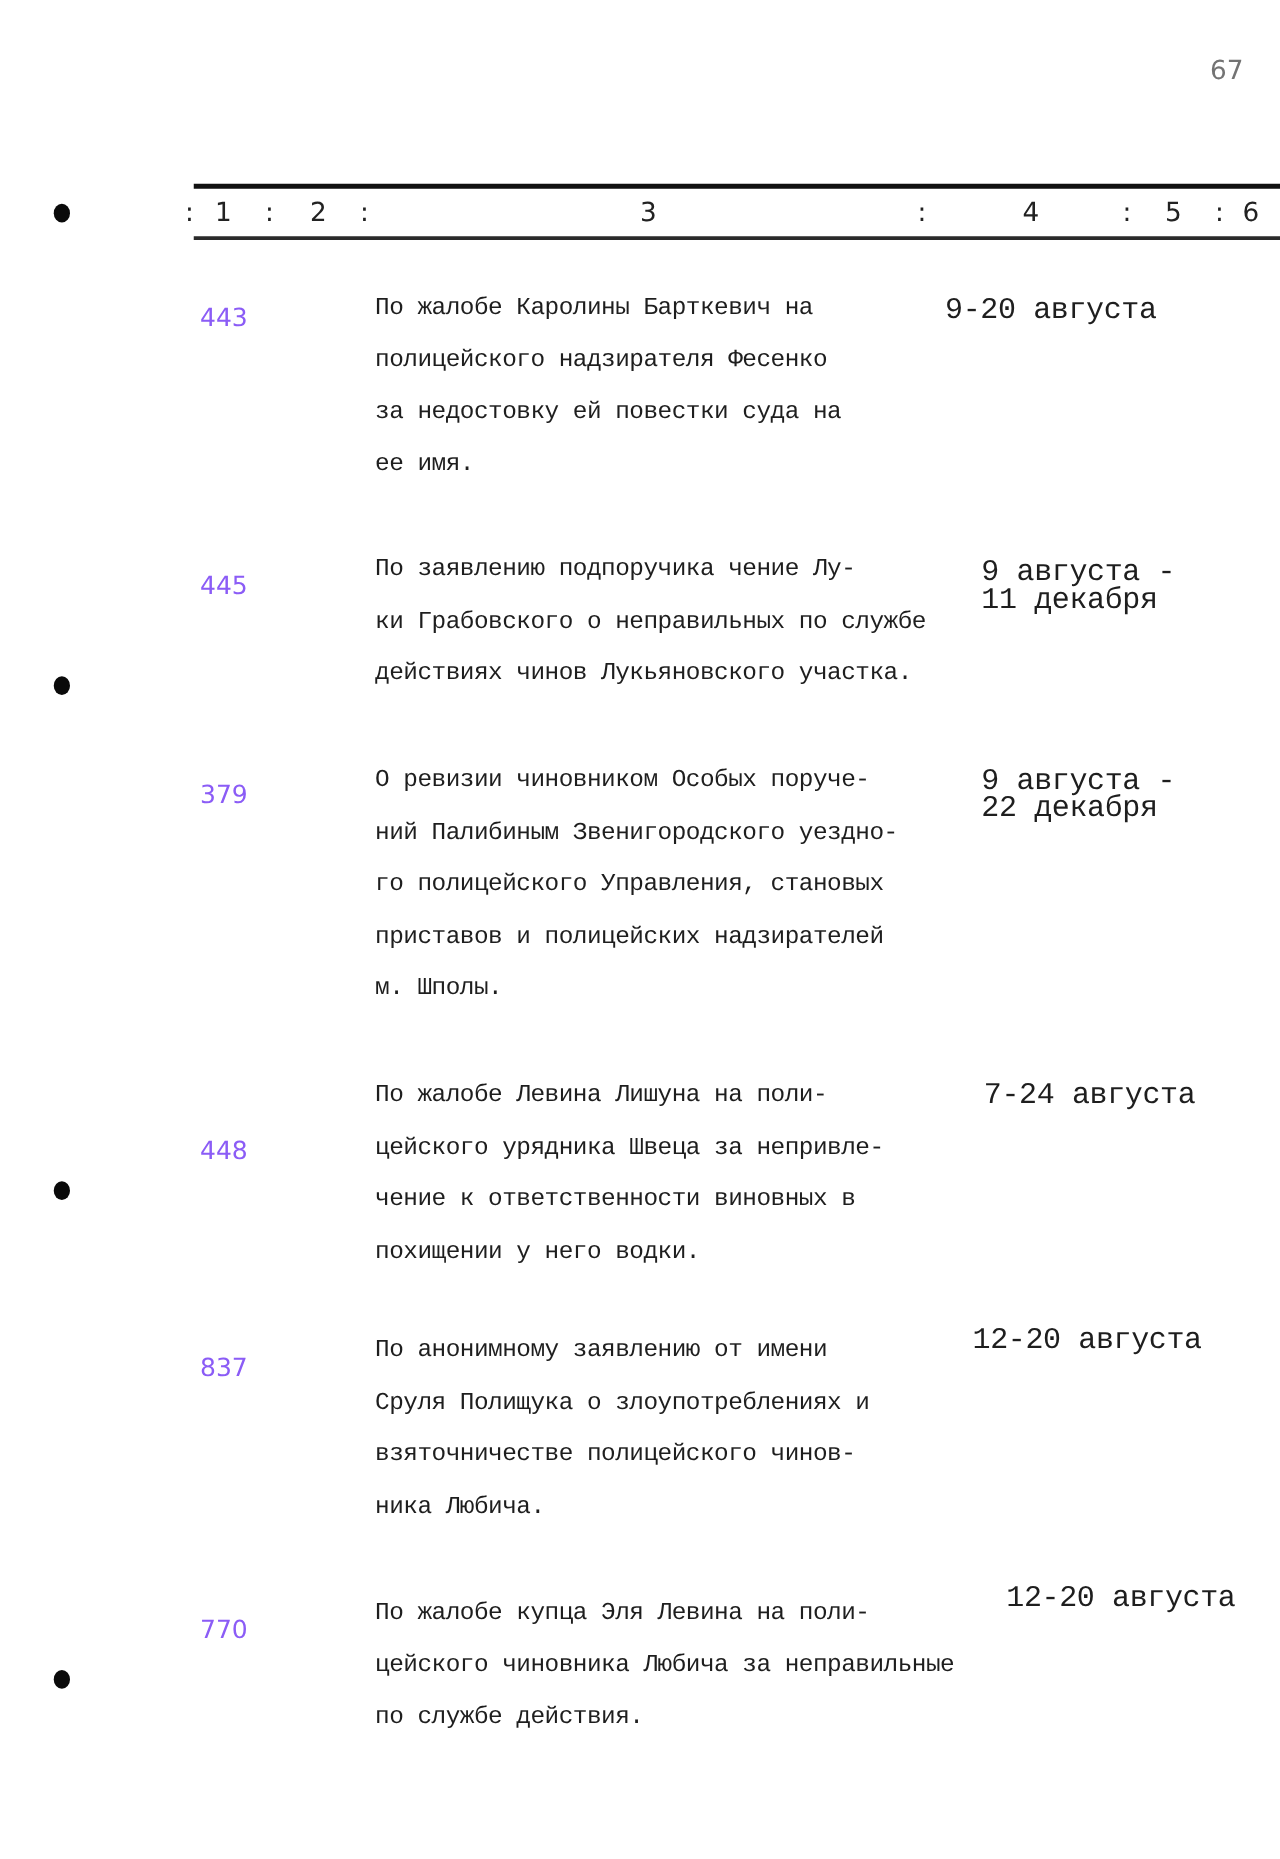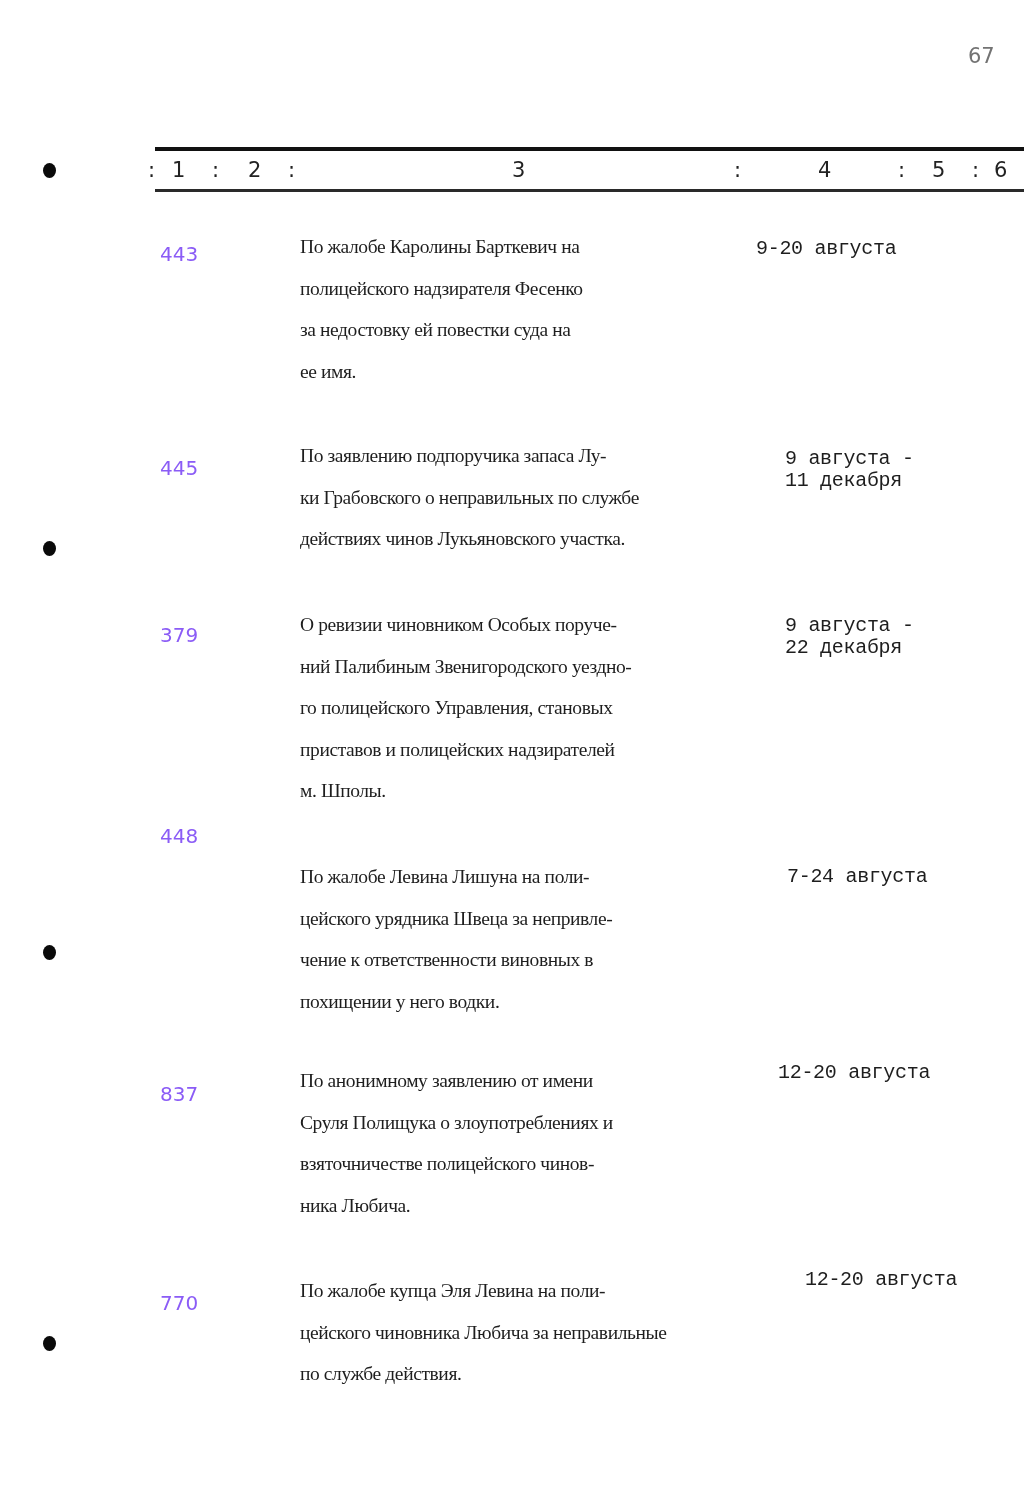--- a/index.html
+++ b/index.html
@@ -24,25 +24,25 @@
       position: absolute; width: 13px; height: 15px; border-radius: 50%;
       background: #0a0a0a; left: 43px;
     }
     .entry-num {
       position: absolute; left: 160px;
       font-family: "DejaVu Sans", sans-serif; font-size: 20px; color: #8b5cf6;
     }
     .entry-text {
       position: absolute; left: 300px; width: 470px;
       font-size: 19.5px; line-height: 41.5px; letter-spacing: -0.4px;
-      color: #1e1e1e; white-space: pre-line; font-family: Liberation Serif, serif;
+      color: #1e1e1e; white-space: pre-line;
     }
     .entry-date {
       position: absolute;
-      font-size: 20px; line-height: 22px; color: #1e1e1e;
+      font-size: 24px; line-height: 22px; color: #1e1e1e;
       white-space: pre-line; letter-spacing: -0.3px;
     }
   </style>
 </head>
 <body>
 
 <div>
 
   <div class="page-number">67</div>
 
@@ -72,40 +72,40 @@
     <div class="entry-num" style="top:242px">443</div>
     <div class="entry-text" style="top:226px">    По жалобе Каролины Барткевич на
 полицейского надзирателя Фесенко
 за недостовку ей повестки суда на
 ее имя.</div>
     <div class="entry-date" style="left:756px; top:238px">9-20 августа</div>
   </div>
 
   <div>
     <div class="entry-num" style="top:456px">445</div>
-    <div class="entry-text" style="top:435px">    По заявлению подпоручика запаса Лу-
+    <div class="entry-text" style="top:435px">    По заявлению подпоручика чение Лу-
 ки Грабовского о неправильных по службе
 действиях чинов Лукьяновского участка.</div>
     <div class="entry-date" style="left:785px; top:448px">9 августа -
 11 декабря</div>
   </div>
 
   <div>
     <div class="entry-num" style="top:623px">379</div>
     <div class="entry-text" style="top:604px">    О ревизии чиновником Особых поруче-
 ний Палибиным Звенигородского уездно-
 го полицейского Управления, становых
 приставов и полицейских надзирателей
 м. Шполы.</div>
     <div class="entry-date" style="left:785px; top:615px">9 августа -
 22 декабря</div>
   </div>
 
   <div>
-    <div class="entry-num" style="top:824px">448</div>
+    <div class="entry-num" style="top:908px">448</div>
     <div class="entry-text" style="top:856px">    По жалобе Левина Лишуна на поли-
 цейского урядника Швеца за непривле-
 чение к ответственности виновных в
 похищении у него водки.</div>
     <div class="entry-date" style="left:787px; top:866px">7-24 августа</div>
   </div>
 
   <div>
     <div class="entry-num" style="top:1082px">837</div>
     <div class="entry-text" style="top:1060px">    По анонимному заявлению от имени

